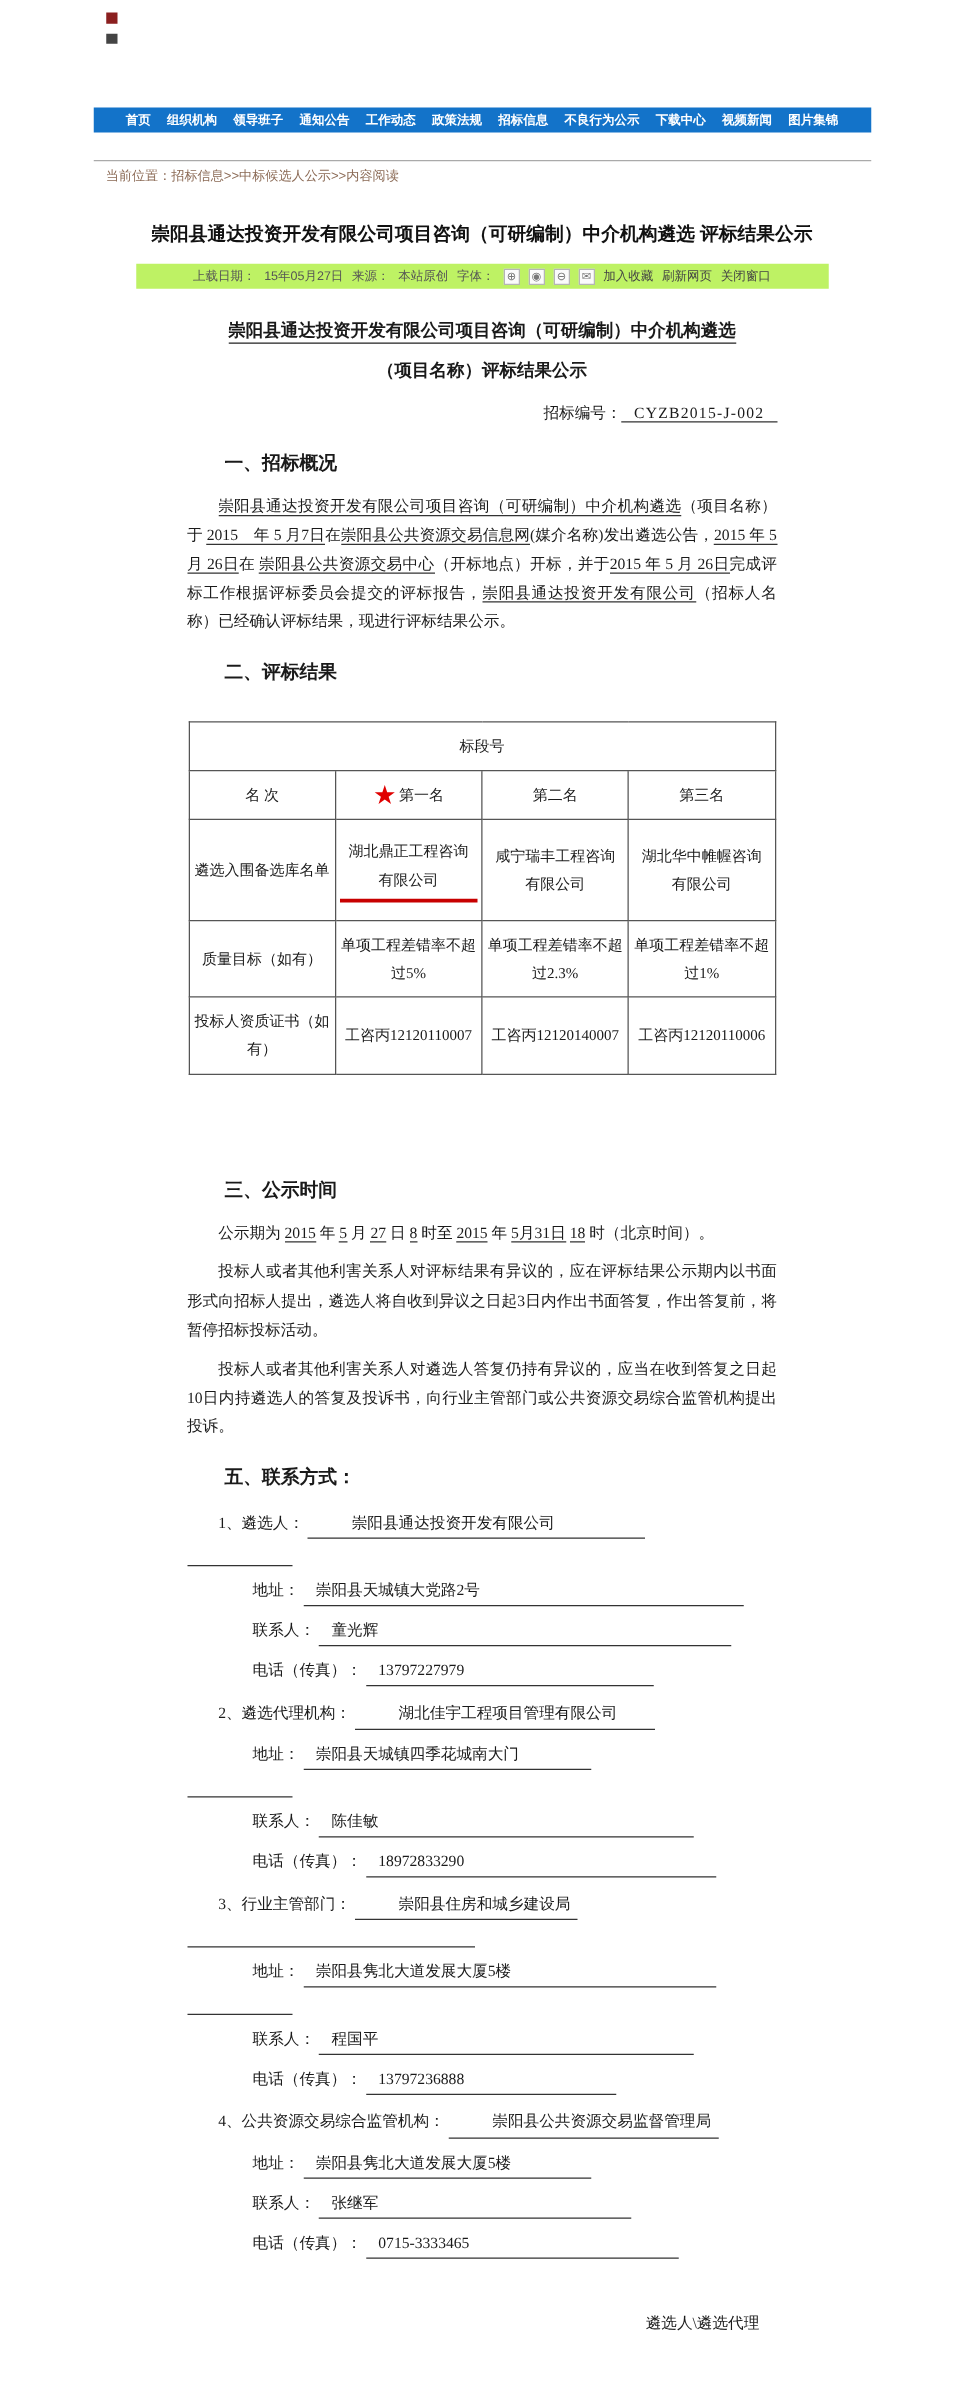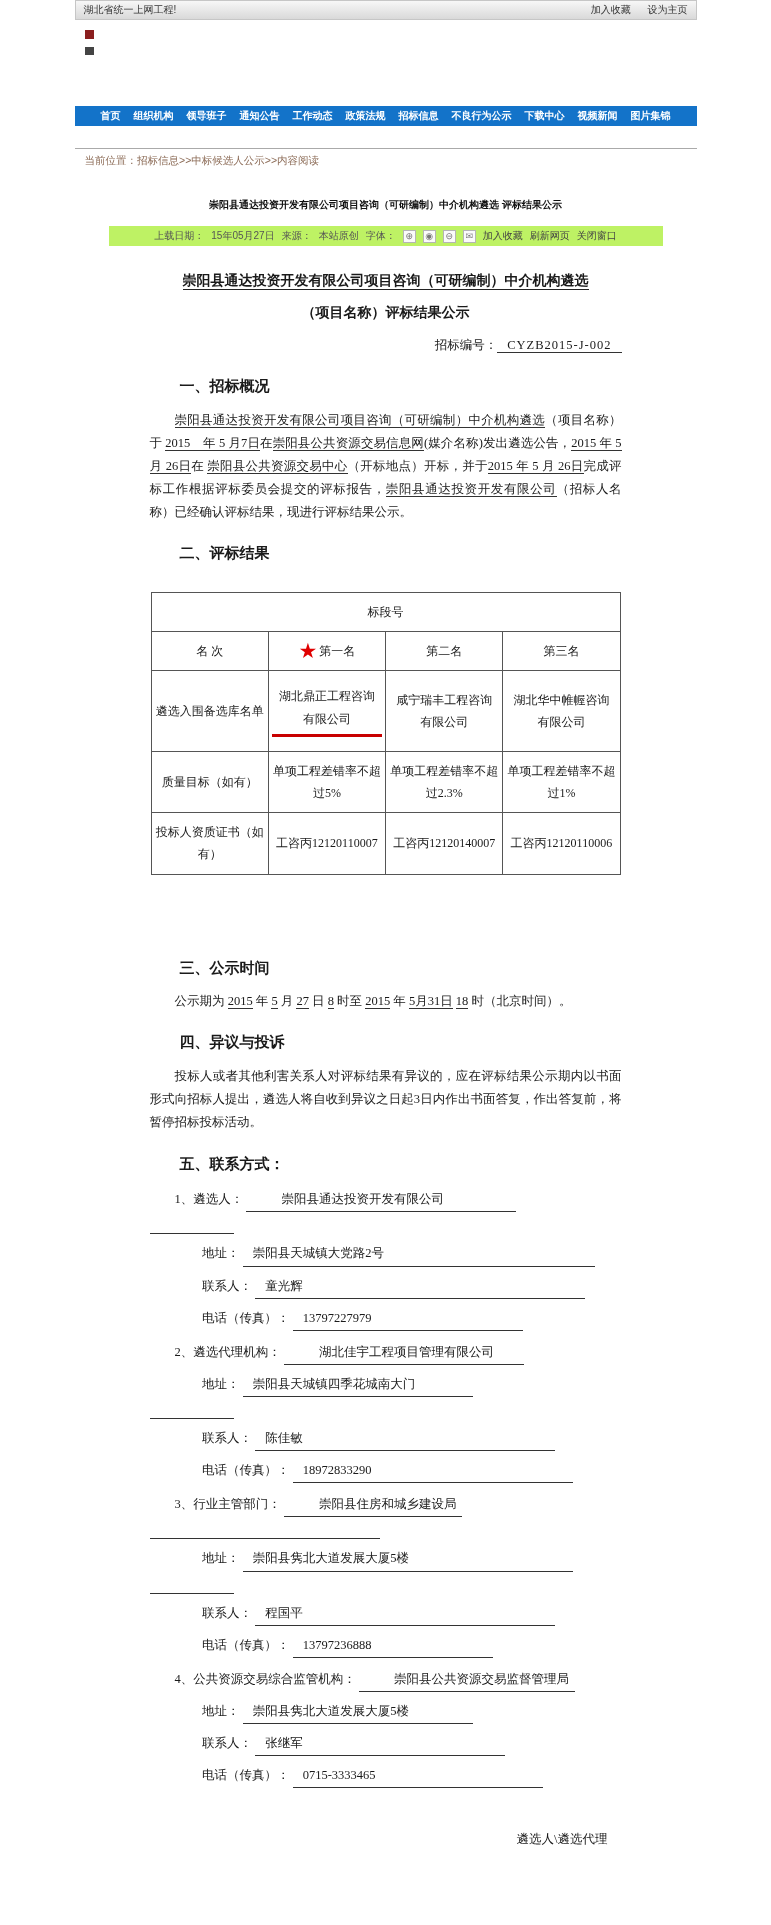--- a/index.html
+++ b/index.html
@@ -20,21 +20,21 @@
 
   
   .nav { height:20px; background:#1373c9; display:flex; align-items:center; justify-content:center;
          gap:13px; color:#fff; font-size:10px; font-weight:bold; }
   .nav span { cursor:pointer; white-space:nowrap; }
 
   
   .crumb { margin-top:22px; border-top:1px solid #aaa; padding:5px 10px 2px; font-size:10.5px; color:#8b6a55; }
 
   
-  .page-title { margin-top:28px; text-align:center; font-size:10px; font-weight:bold; color:#111; }
+  .page-title { margin-top:28px; text-align:center; font-size:15px; font-weight:bold; color:#111; }
   .metabar { margin:14px 34px 0; height:20px; background:#bef264; display:flex; align-items:center;
              justify-content:center; gap:7px; font-size:10px; color:#555; }
   .metabar .ico { display:inline-flex; align-items:center; justify-content:center; width:13px; height:13px;
                   border:1px solid #b5b5b5; background:#fbfbfb; font-size:9px; color:#777; cursor:pointer; }
   .metabar .mlink { cursor:pointer; color:#444; }
 
   
   .doc { width:472px; margin:22px auto 0; font-family:"Liberation Serif", serif; font-size:12.5px;
          color:#1a1a1a; line-height:1.85; }
   .doc-title1 { text-align:center; font-weight:bold; font-size:14px; }
@@ -66,27 +66,20 @@
 
   
   .sig { margin-top:40px; }
   .sig-l1 { text-align:right; padding-right:14px; }
 </style>
 </head>
 <body>
 
 <div class="page">
 
-  <div class="topbar">
-    <span>湖北省统一上网工程!</span>
-    <span class="links">
-      <span>加入收藏</span>
-      <span>设为主页</span>
-    </span>
-  </div>
 
   <div class="banner">
     <div class="broken-a"></div>
     <div class="broken-b"></div>
   </div>
 
   <div class="nav">
     <span>首页</span>
     <span>组织机构</span>
     <span>领导班子</span>
@@ -168,22 +161,22 @@
         <td>工咨丙12120110006</td>
       </tr>
     </tbody>
       </table>
 
     <div class="gap70"></div>
 
     <div class="sec-h">三、公示时间</div>
     <div class="para"><span>公示期为 </span><span class="u">2015</span><span> 年 </span><span class="u">5</span><span> 月 </span><span class="u">27</span><span> 日 </span><span class="u">8</span><span> 时至 </span><span class="u">2015</span><span> 年 </span><span class="u">5月31日</span><span> </span><span class="u">18</span><span> 时（北京时间）。</span></div>
 
-    <div class="sec-h">四、异议与投诉</div>
     <div class="para">投标人或者其他利害关系人对评标结果有异议的，应在评标结果公示期内以书面形式向招标人提出，遴选人将自收到异议之日起3日内作出书面答复，作出答复前，将暂停招标投标活动。</div>
+    <div class="para">投标人或者其他利害关系人对遴选人答复仍持有异议的，应当在收到答复之日起10日内持遴选人的答复及投诉书，向行业主管部门或公共资源交易综合监管机构提出投诉。</div>
 
     <div class="sec-h">五、联系方式：</div>
 
     <div class="contact-head">
       <span>1、</span><span>遴选人：</span>
       <span class="blank" style="min-width:270px">崇阳县通达投资开发有限公司</span>
     </div>
     <div class="cont-line"></div>
     <div class="sub">
       <span>地址：</span>

